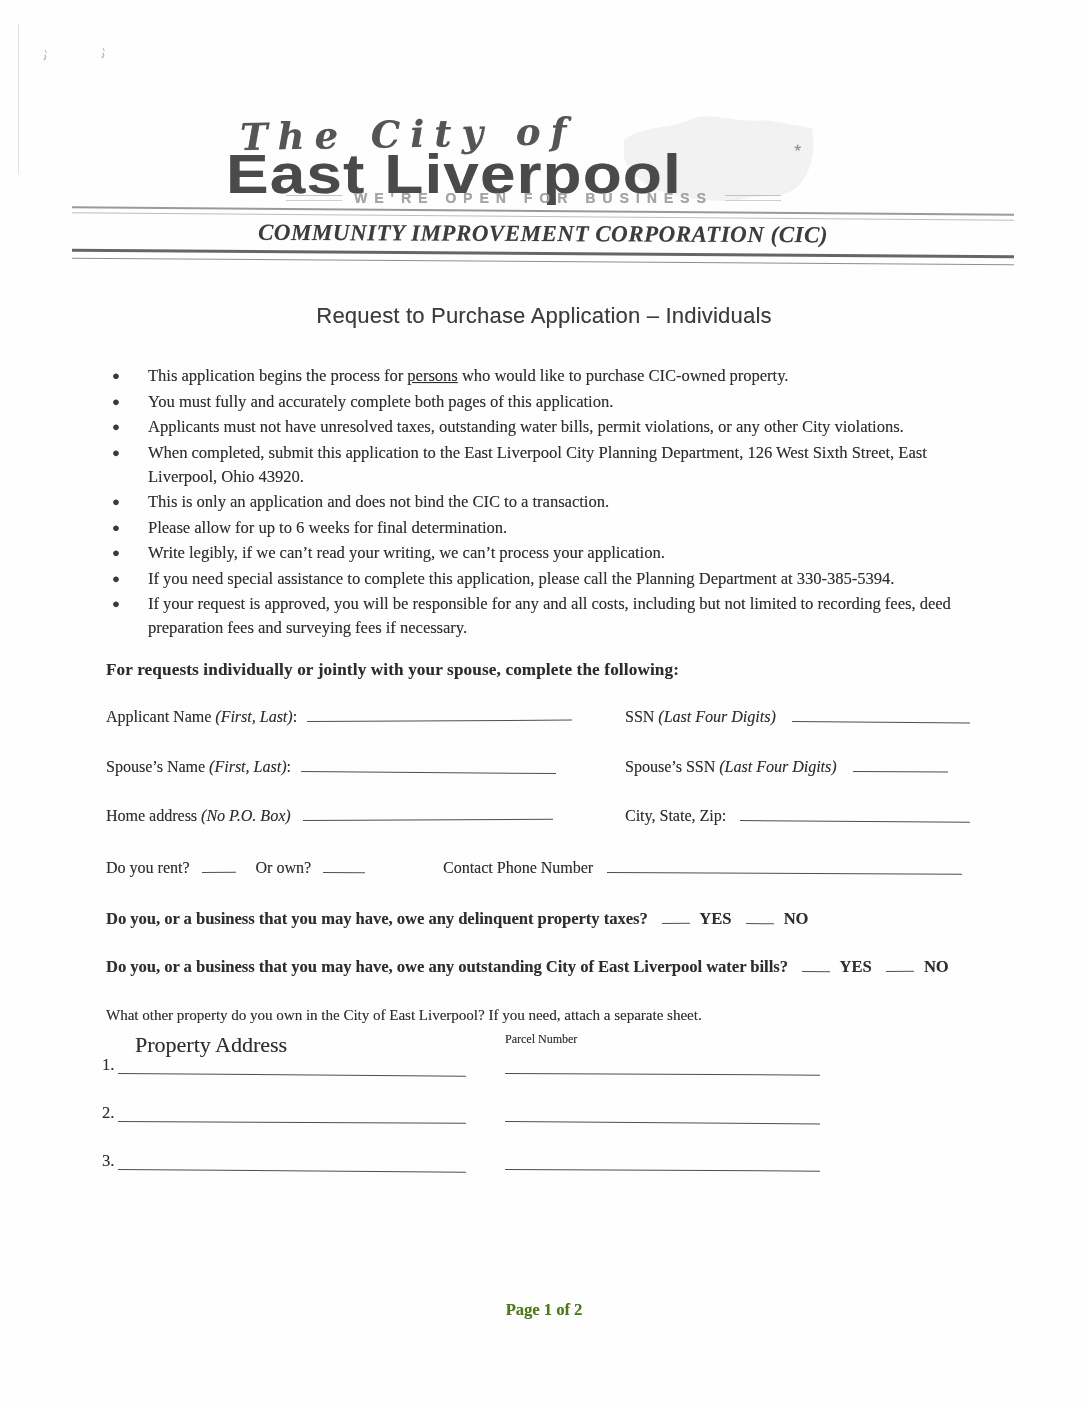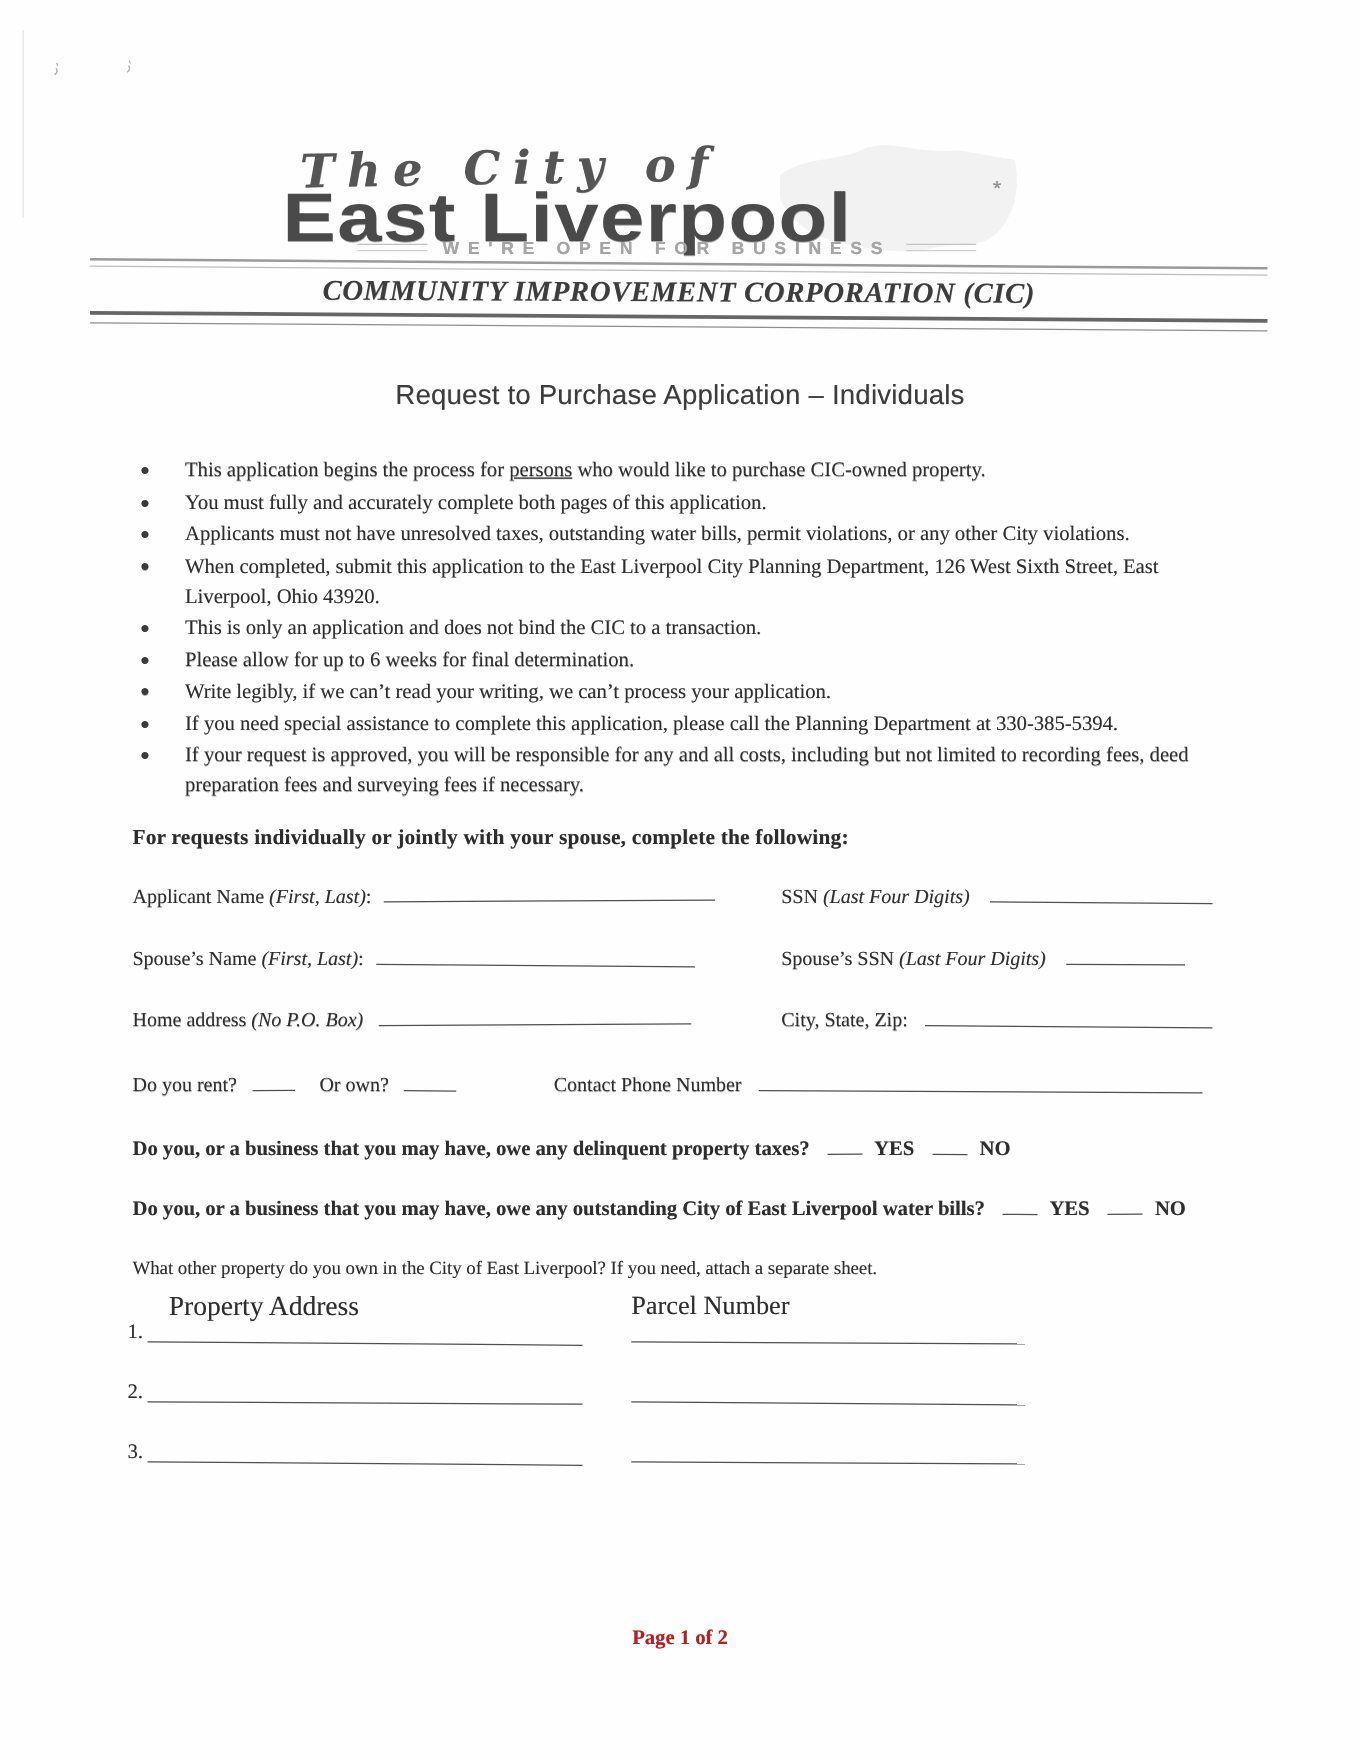--- a/index.html
+++ b/index.html
@@ -81,30 +81,30 @@
   .bl250{width:250px;margin-left:8px;}
   .bl230{width:230px;margin-left:10px;}
   .bl34{width:34px;margin-left:8px;margin-right:16px;}
   .bl42{width:42px;margin-left:8px;}
   .bl355{width:355px;margin-left:10px;}
   .bl28{width:28px;margin-left:10px;margin-right:6px;}
   .qrow{position:absolute;left:106px;width:920px;font-size:16.5px;white-space:nowrap;font-weight:bold;}
   
   .prop-prompt{position:absolute;left:106px;top:1007px;font-size:15px;}
   .prop-col1{position:absolute;left:135px;top:1032px;font-size:22px;}
-  .prop-col2{position:absolute;left:505px;top:1032px;font-size:21px;}
+  .prop-col2{position:absolute;left:505px;top:1032px;font-size:12px;}
   .prow{position:absolute;left:0;width:1088px;height:26px;font-size:16.5px;}
   .pnum{position:absolute;left:102px;top:0;}
   .pline1{position:absolute;left:118px;top:3px;width:348px;}
   .pline2{position:absolute;left:505px;top:3px;width:315px;}
   .pline1 .bl,.pline2 .bl{margin:0;}
   .blfull{width:100%;}
   
   .footer{position:absolute;left:0;top:1300px;width:100%;text-align:center;
-    font-size:16.5px;font-weight:bold;color:#b91c1c;}
+    font-size:16.5px;font-weight:bold;color:#4d7c0f;}
 </style>
 </head>
 <body>
 
 <div class="page">
 
   <div class="edge-line"></div>
   <span class="speck s1">٫'</span>
   <span class="speck s2">٫'</span>
 

